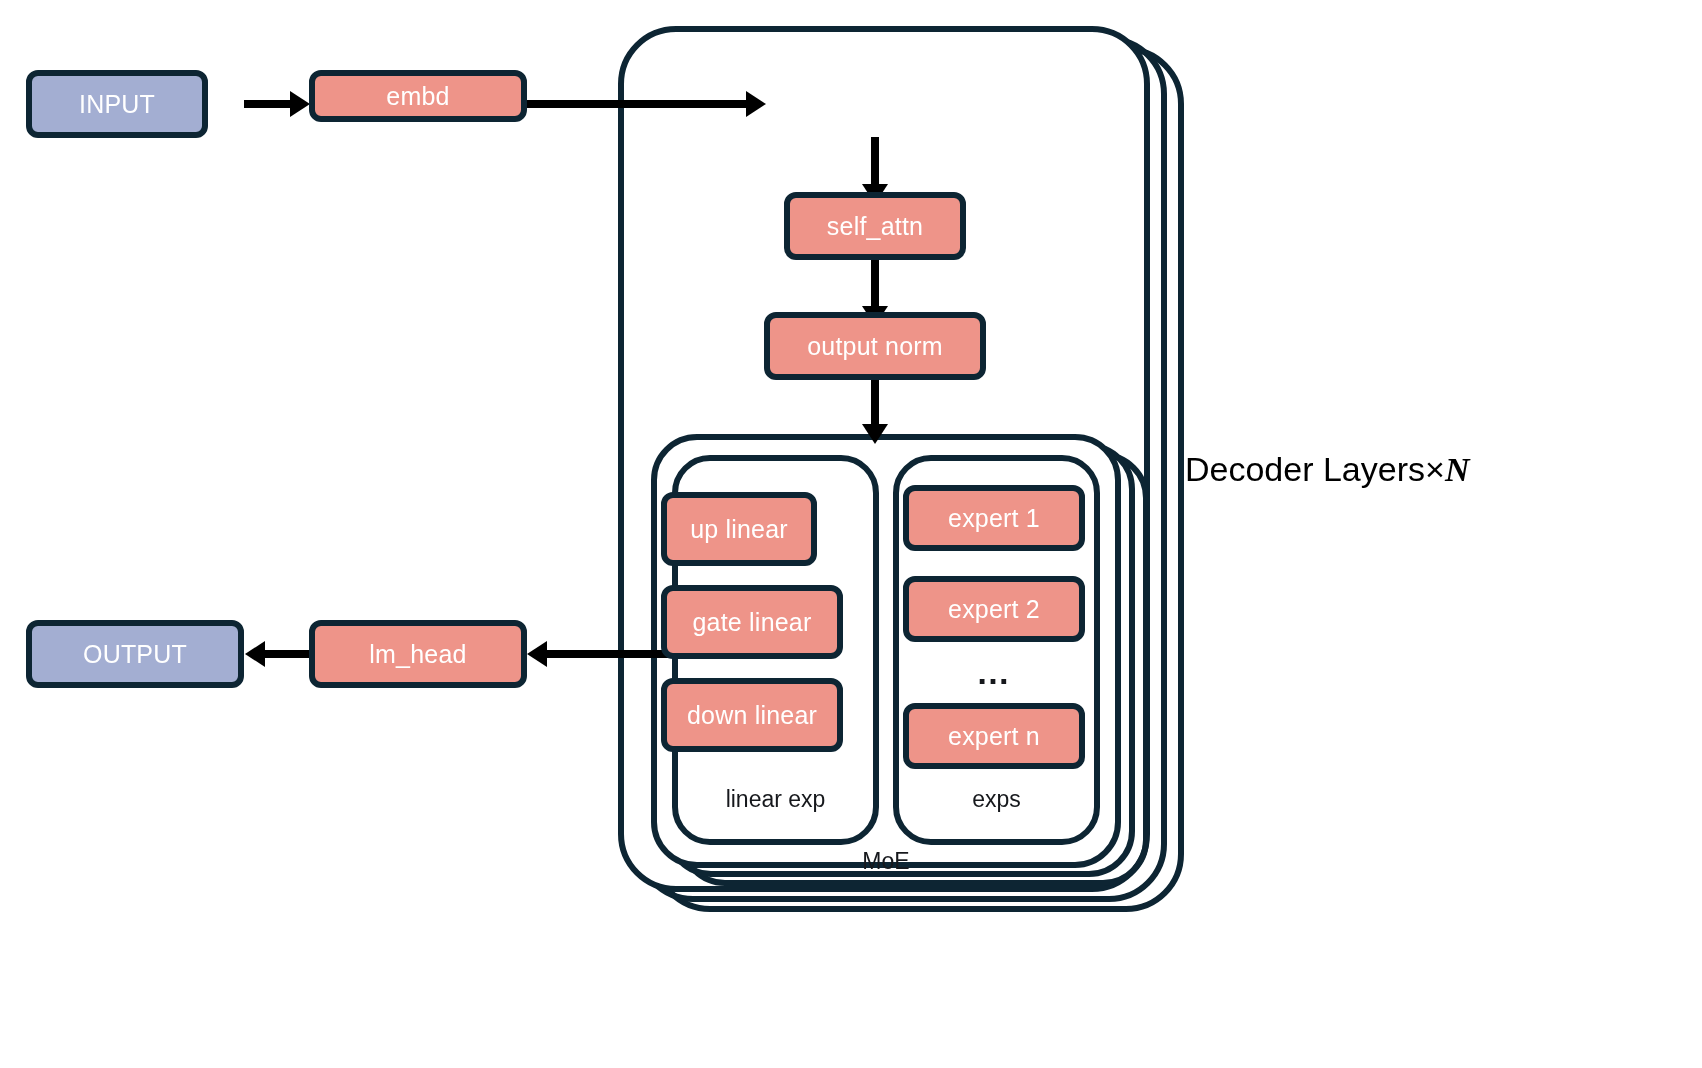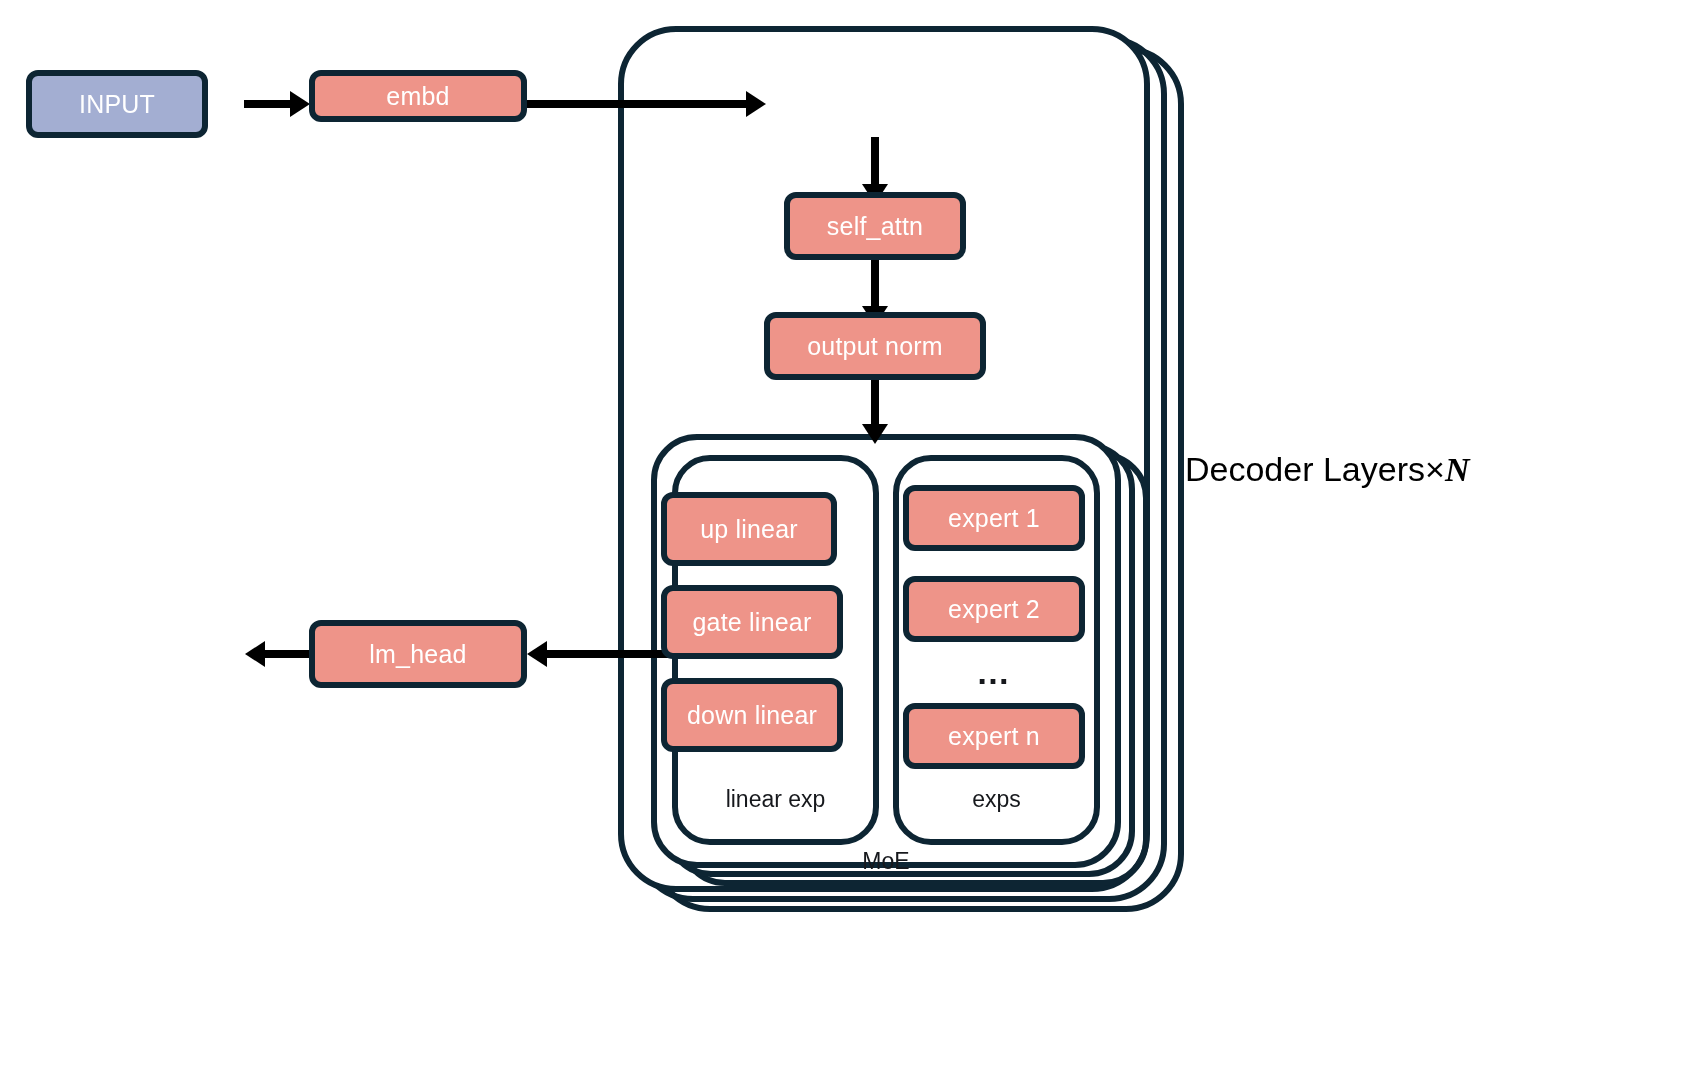--- a/index.html
+++ b/index.html
@@ -137,28 +137,29 @@
 
   <div class="node blue" style="left:26px; top:70px; width:182px; height:68px;">INPUT</div>
 
   <div class="node salmon" style="left:309px; top:70px; width:218px; height:52px;">embd</div>
 
 
   <div class="node salmon" style="left:784px; top:192px; width:182px; height:68px;">self_attn</div>
 
   <div class="node salmon" style="left:764px; top:312px; width:222px; height:68px;">output norm</div>
 
-  <div class="node salmon" style="left:661px; top:492px; width:176px; height:74px;">up linear</div>
+  <div class="node salmon" style="left:661px; top:492px; width:156px; height:74px;">up linear</div>
   <div class="node salmon" style="left:661px; top:585px; width:182px; height:74px;">gate linear</div>
   <div class="node salmon" style="left:661px; top:678px; width:182px; height:74px;">down linear</div>
 
   <div class="node salmon" style="left:903px; top:485px; width:182px; height:66px;">expert 1</div>
   <div class="node salmon" style="left:903px; top:576px; width:182px; height:66px;">expert 2</div>
   <div class="dots" style="left:903px; top:655px; width:182px; text-align:center;">…</div>
   <div class="node salmon" style="left:903px; top:703px; width:182px; height:66px;">expert n</div>
 
   <div class="node salmon" style="left:309px; top:620px; width:218px; height:68px;">lm_head</div>
+  <div class="node blue" style="left:26px; top:620px; width:218px; height:68px;">OUTPUT</div>
 
   <div class="side-label" style="left:1185px; top:452px;">
     <span>Decoder Layers×</span><span class="mathN">N</span>
   </div>
 
 </div>
 
 </body></html>

